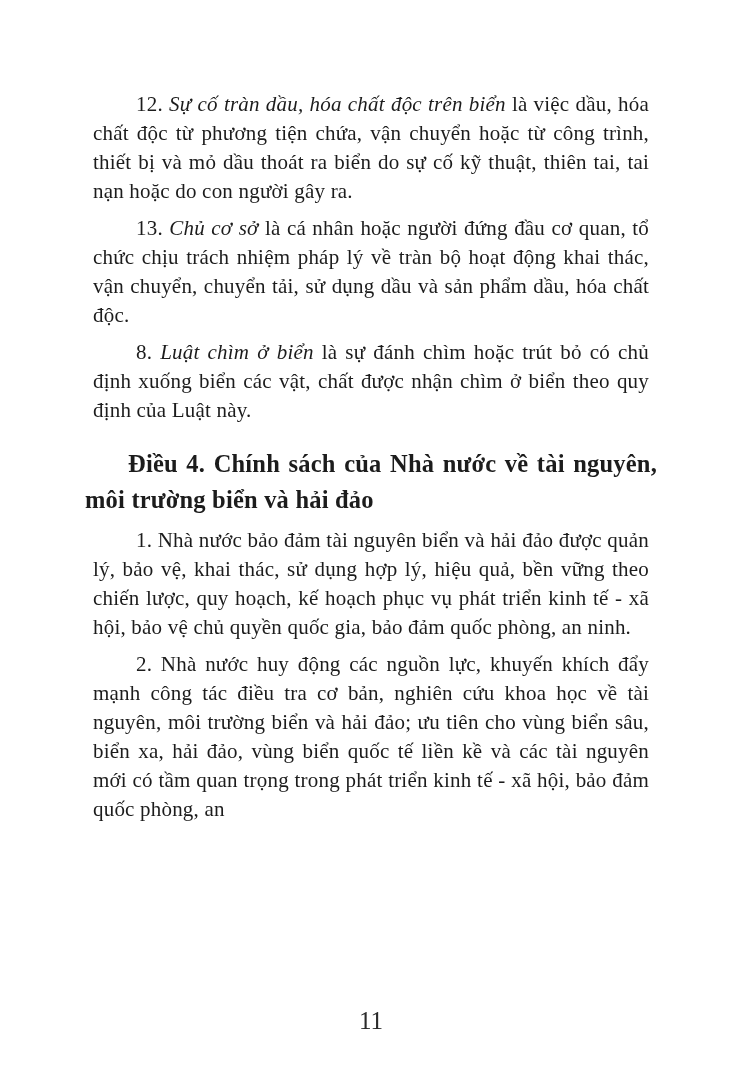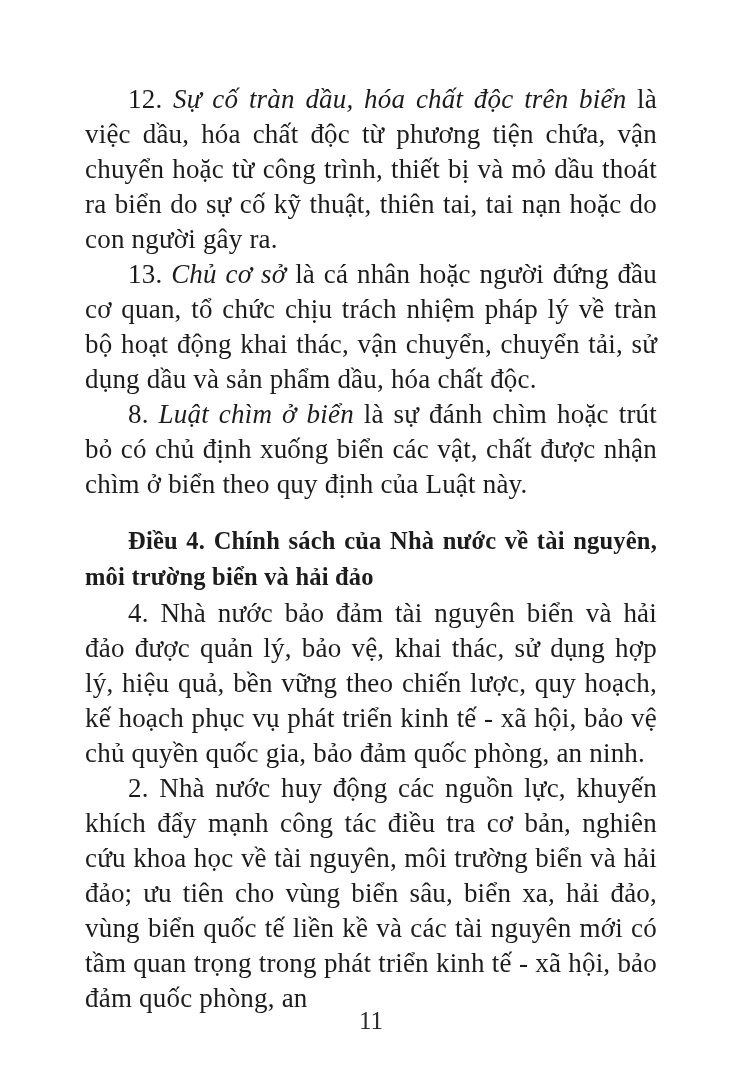--- a/index.html
+++ b/index.html
@@ -17,23 +17,23 @@
     font-family: "Liberation Serif", "DejaVu Serif", serif;
     color: #1c1c1c;
   }
   .text-column {
     position: absolute;
     left: 85px;
     top: 82px;
     width: 572px;
   }
   p.body-para {
-    margin: 0;
-    font-size: 27px;
-    line-height: 35px;
+    margin: 8px;
+    font-size: 21px;
+    line-height: 29px;
     text-align: justify;
     text-indent: 43px;
     letter-spacing: 0.2px;
   }
   p.heading-para {
     margin: 21px 0 1px 0;
     font-size: 24.5px;
     line-height: 36px;
     font-weight: bold;
     text-align: justify;
@@ -61,19 +61,19 @@
 </style>
 </head>
 <body>
 
 <div class="page">
   <div class="text-column">
       <p class="body-para"><span>12. </span><span class="seg-italic">Sự cố tràn dầu, hóa chất độc trên biển</span><span> là việc dầu, hóa chất độc từ phương tiện chứa, vận chuyển hoặc từ công trình, thiết bị và mỏ dầu thoát ra biển do sự cố kỹ thuật, thiên tai, tai nạn hoặc do con người gây ra.</span></p>
       <p class="body-para"><span>13. </span><span class="seg-italic">Chủ cơ sở</span><span> là cá nhân hoặc người đứng đầu cơ quan, tổ chức chịu trách nhiệm pháp lý về tràn bộ hoạt động khai thác, vận chuyển, chuyển tải, sử dụng dầu và sản phẩm dầu, hóa chất độc.</span></p>
       <p class="body-para"><span>8. </span><span class="seg-italic">Luật chìm ở biển</span><span> là sự đánh chìm hoặc trút bỏ có chủ định xuống biển các vật, chất được nhận chìm ở biển theo quy định của Luật này.</span></p>
       <p class="heading-para"><span class="seg-bold">Điều 4. Chính sách của Nhà nước về tài nguyên, môi trường biển và hải đảo</span></p>
-      <p class="body-para"><span>4. Nhà nước bảo đảm tài nguyên biển và hải đảo được quản lý, bảo vệ, khai thác, sử dụng hợp lý, hiệu quả, bền vững theo chiến lược, quy hoạch, kế hoạch phục vụ phát triển kinh tế - xã hội, bảo vệ chủ quyền quốc gia, bảo đảm quốc phòng, an ninh.</span></p>
+      <p class="body-para"><span>1. Nhà nước bảo đảm tài nguyên biển và hải đảo được quản lý, bảo vệ, khai thác, sử dụng hợp lý, hiệu quả, bền vững theo chiến lược, quy hoạch, kế hoạch phục vụ phát triển kinh tế - xã hội, bảo vệ chủ quyền quốc gia, bảo đảm quốc phòng, an ninh.</span></p>
       <p class="body-para"><span>2. Nhà nước huy động các nguồn lực, khuyến khích đẩy mạnh công tác điều tra cơ bản, nghiên cứu khoa học về tài nguyên, môi trường biển và hải đảo; ưu tiên cho vùng biển sâu, biển xa, hải đảo, vùng biển quốc tế liền kề và các tài nguyên mới có tầm quan trọng trong phát triển kinh tế - xã hội, bảo đảm quốc phòng, an</span></p>
     </div>
   <div class="page-footer">
     <span class="page-number">11</span>
   </div>
 </div>
 
 </body></html>

